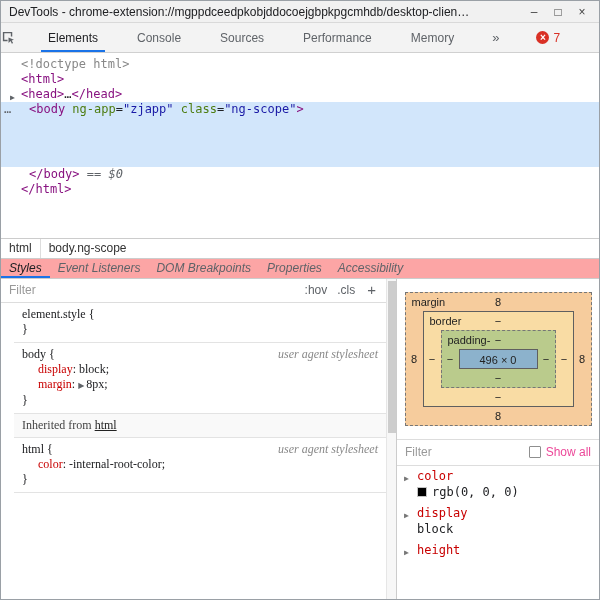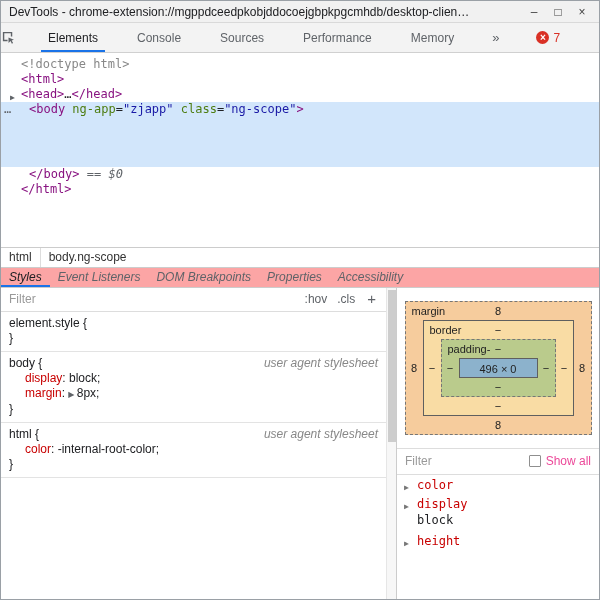--- a/index.html
+++ b/index.html
@@ -54,21 +54,21 @@
   .right { flex:1; overflow:hidden; background:#fff; }
 
   
   .filter-row { height:24px; display:flex; align-items:center; padding:0 4px 0 8px; border-bottom:1px solid #ddd; }
   .filter-input { border:none; outline:none; background:transparent; flex:1; font:12px "Liberation Sans",sans-serif; color:#333; min-width:40px; }
   .filter-input::placeholder { color:#999; }
   .toggle { color:#5f6368; margin-left:10px; }
   .plus { color:#5f6368; margin:0 6px 0 12px; font-size:15px; line-height:14px; }
 
   
-  .styles-code { font-family:Liberation Sans, sans-serif; font-size:12px; }
+  .styles-code { font-family:Liberation Serif, serif; font-size:12px;margin-left:13px; }
   .rule { padding:4px 4px 5px 8px; border-bottom:1px solid #e3e3e3; }
   .rule-line { display:flex; white-space:pre; line-height:15px; color:#202124; }
   .css-sel { color:#202124; }
   .origin { margin-left:auto; color:#888; font-style:italic; padding-right:4px; }
   .decl { padding-left:16px; line-height:15px; white-space:pre; }
   .prop { color:#c80000; }
   .cssval { color:#202124; }
   .mini-twisty { color:#5f6368; font-size:8px; }
   .inherited-bar { padding:4px 8px; line-height:15px; background:#f9f9f9; border-bottom:1px solid #e3e3e3; color:#444; }
   .inh-link { color:#222; text-decoration:underline; }
@@ -176,20 +176,21 @@
           <div class="rule">
             <div class="rule-line"><span class="css-sel">element.style</span><span> {</span></div>
             <div class="rule-line">}</div>
           </div>
           <div class="rule">
             <div class="rule-line"><span class="css-sel">body</span><span> {</span><span class="origin">user agent stylesheet</span></div>
             <div class="decl"><span class="prop">display</span><span>: </span><span class="cssval">block</span><span>;</span></div>
             <div class="decl"><span class="prop">margin</span><span>: </span><span class="mini-twisty">▶ </span><span class="cssval">8px</span><span>;</span></div>
             <div class="rule-line">}</div>
           </div>
+          <div class="inherited-bar"><span>Inherited from </span><span class="inh-link">html</span></div>
           <div class="rule">
             <div class="rule-line"><span class="css-sel">html</span><span> {</span><span class="origin">user agent stylesheet</span></div>
             <div class="decl"><span class="prop">color</span><span>: </span><span class="cssval">-internal-root-color</span><span>;</span></div>
             <div class="rule-line">}</div>
           </div>
         </div>
       <div class="vscroll">
         <div class="vthumb"></div>
       </div>
     </div>
@@ -227,19 +228,20 @@
       </div>
 
       <div class="cfilter-row">
         <input class="cfilter-input" placeholder="Filter" style="">
         <span class="cb"></span>
         <span class="cb-label">Show all</span>
       </div>
 
       <div class="clist">
           <div class="cprop"><span class="ctwisty">▶</span><span class="cname">color</span></div>
+          <div class="cval"><span class="swatch" style="background: rgb(0, 0, 0);"></span>rgb(0, 0, 0)</div>
           <div class="cprop"><span class="ctwisty">▶</span><span class="cname">display</span></div>
           <div class="cval">block</div>
           <div class="cprop"><span class="ctwisty">▶</span><span class="cname">height</span></div>
         </div>
     </div>
   </div>
 </div>
 
 </body></html>

